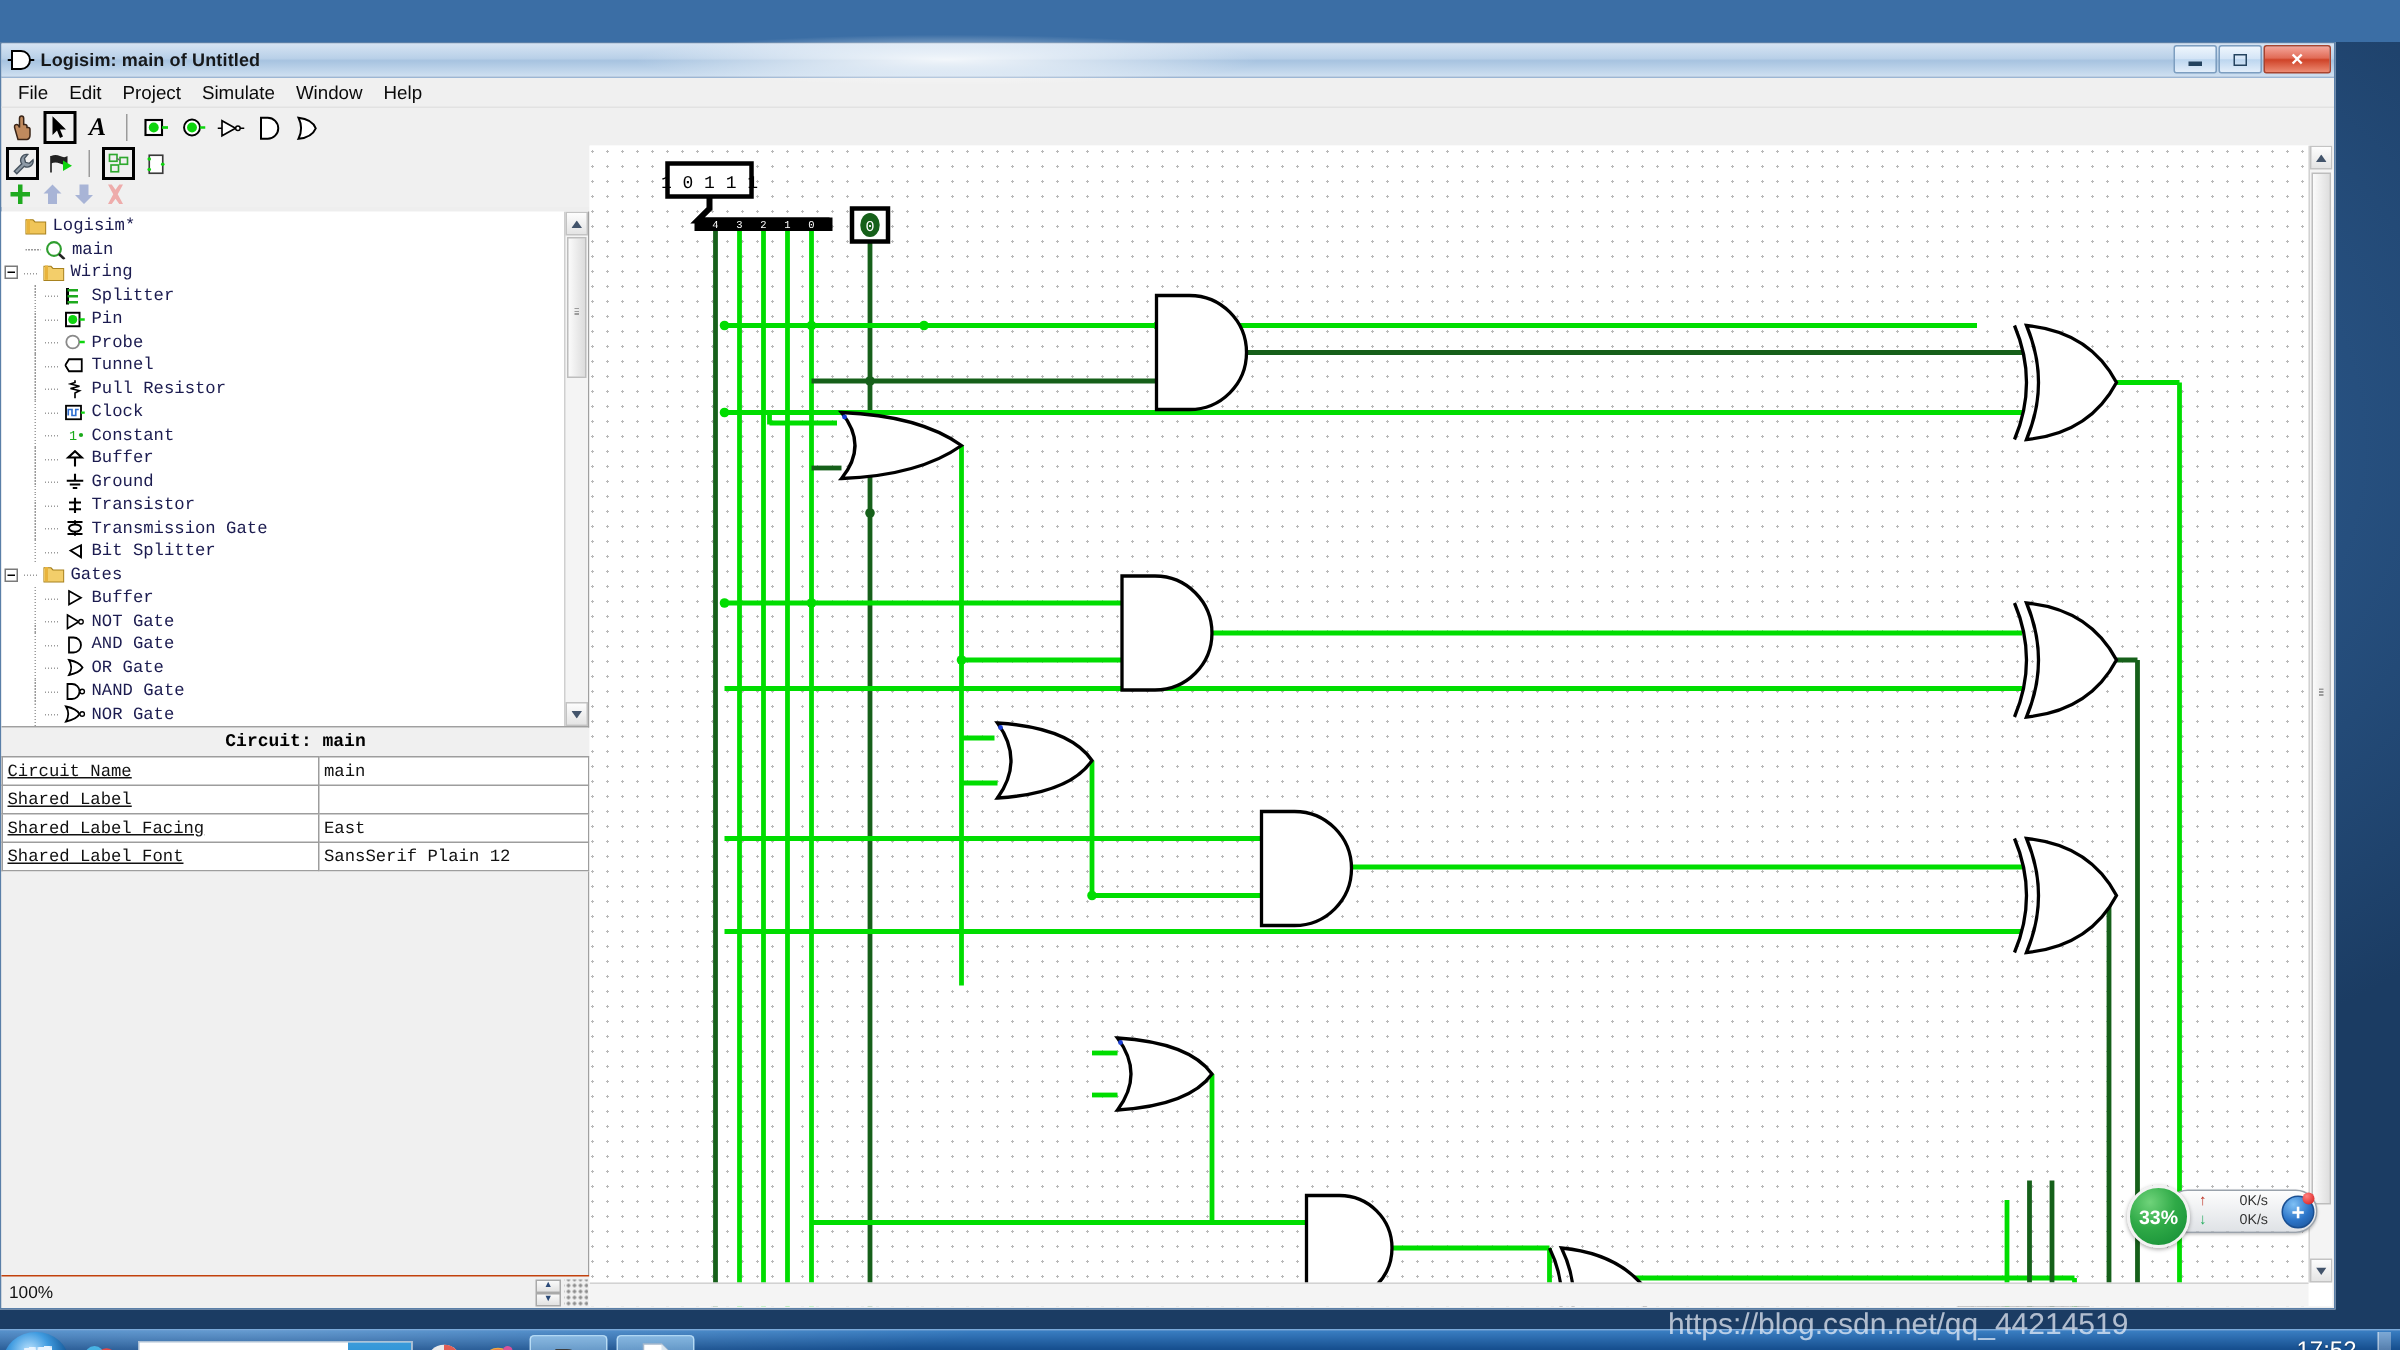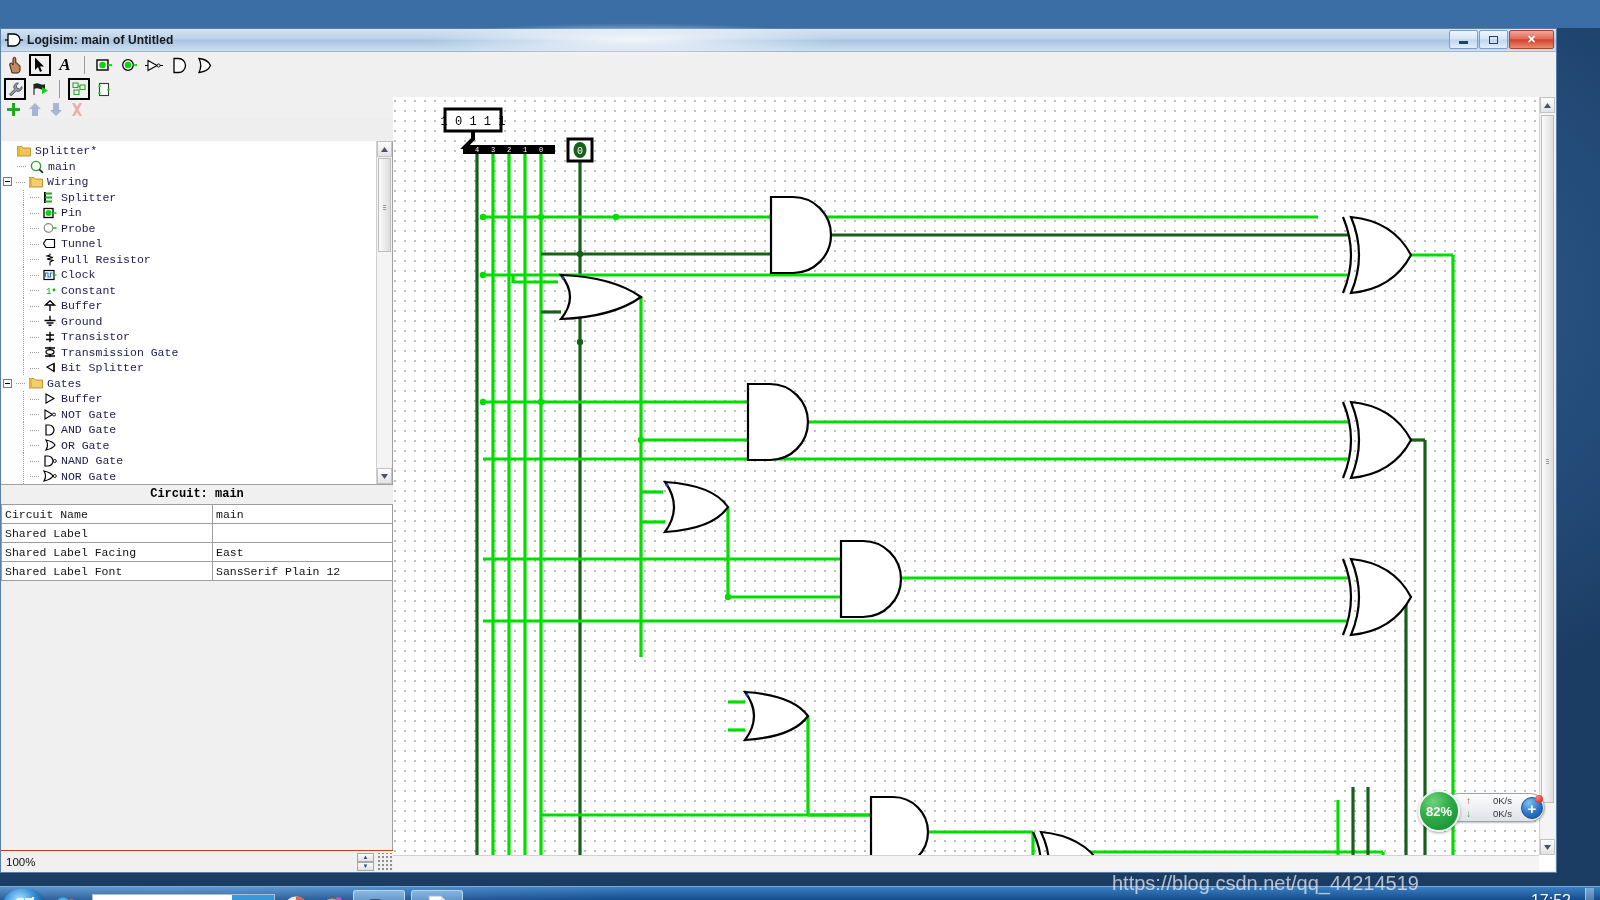--- a/index.html
+++ b/index.html
@@ -134,21 +134,21 @@
     text-align: center; font-family: "Liberation Mono", monospace;
     font-size: 12px; font-weight: bold; color: #000; padding: 2px 0 3px;
     background: #f0f0f0;
   }
   .attr-table { width: 392px; border-collapse: collapse; background: #fff; }
   .attr-table td {
     border: 1px solid #9d9d9d; height: 19px;
     font-family: "Liberation Mono", monospace; font-size: 11.5px; color: #111;
     padding: 1px 3px;
   }
-  .attr-table td.k { width: 211px; }
+  .attr-table td.k { width: 211px; text-decoration: underline; }
   .attr-filler { flex: 1; background: #f0f0f0; border-right: 1px solid #a0a0a0; }
 
   
   .canvas-wrap {
     position: absolute; left: 392px; top: 68px; right: 1px; bottom: 1px;
     background: #fff; overflow: hidden;
   }
   .canvas {
     position: absolute; left: 0; top: 0; right: 16px; bottom: 0;
     background-color: #fff;
@@ -289,20 +289,28 @@
         <div class="wb">
             <span class="min"></span>
           </div>
         <div class="wb">
             <span class="max"></span>
           </div>
         <div class="wb close">✕</div>
       </div>
     </div>
 
+    <div class="menubar">
+      <div class="menu-item">File</div>
+      <div class="menu-item">Edit</div>
+      <div class="menu-item">Project</div>
+      <div class="menu-item">Simulate</div>
+      <div class="menu-item">Window</div>
+      <div class="menu-item">Help</div>
+    </div>
 
     <div class="toolbar">
       <div class="tool">
         <svg width="17" height="18" viewBox="0 0 17 18">
           <path d="M5 17 L3 10 Q2 7 4 7 Q5.5 7 6 9 L6 3 Q6 1.3 7.4 1.3 Q8.8 1.3 8.8 3 L8.8 7 L9.6 7 Q11 7 11 8.4 L11 9 L11.8 9 Q13 9 13 10.3 L13 14 Q13 16.6 11 17 Z" fill="#c08a5e" stroke="#3a2417" stroke-width="1"></path>
         </svg>
       </div>
       <div class="tool sel">
         <svg width="12" height="16" viewBox="0 0 12 16">
           <path d="M1 0.5 L1 13 L4 10 L6 15 L8 14 L6 9.4 L10 9.4 Z" fill="#000"></path>
@@ -406,21 +414,21 @@
       <div class="tree-wrap">
         <div class="tree" id="tree-body">
             <div class="trow">
               <span style="width:13px;flex:0 0 auto;"></span>
               <span class="ico">
                 <svg width="14" height="12" viewBox="0 0 14 12">
                   <path d="M0 1.5 L5 1.5 L6.3 3 L13.5 3 L13.5 11 L0 11 Z" fill="#f0c558" stroke="#a8821f" stroke-width=".8"></path>
                   <rect x="1" y="1" width="2" height="9.5" fill="#e8b33c"></rect>
                 </svg>
               </span>
-              <span class="lbl">Splitter*</span>
+              <span class="lbl">Logisim*</span>
             </div>
             <div class="trow">
               <span style="width:13px;flex:0 0 auto;"></span>
               <span class="dotlead"></span>
               <span class="ico">
                 <svg width="14" height="13" viewBox="0 0 14 13">
                   <circle cx="6" cy="6" r="4.6" fill="none" stroke="#2f9e2f" stroke-width="1.4"></circle>
                   <path d="M9.3 9.3 L13 12.8" stroke="#222" stroke-width="1.7"></path>
                 </svg>
               </span>
@@ -891,21 +899,21 @@
             </svg>
         </div>
       </div>
       <div class="cv-hsb"></div>
     </div>
 
   </div>
 
   <div class="netwidget">
     <div class="nw-pill"></div>
-    <div class="nw-circle">82%</div>
+    <div class="nw-circle">33%</div>
     <div class="nw-rows">
       <div class="r">
         <span class="ar up">↑</span>
         <span class="v">0K/s</span>
       </div>
       <div class="r">
         <span class="ar dn">↓</span>
         <span class="v">0K/s</span>
       </div>
     </div>

